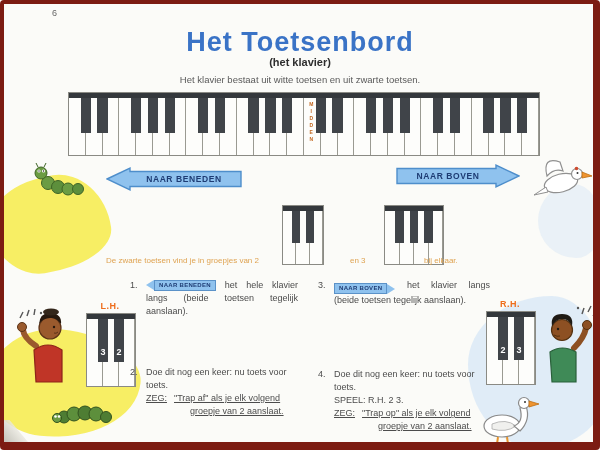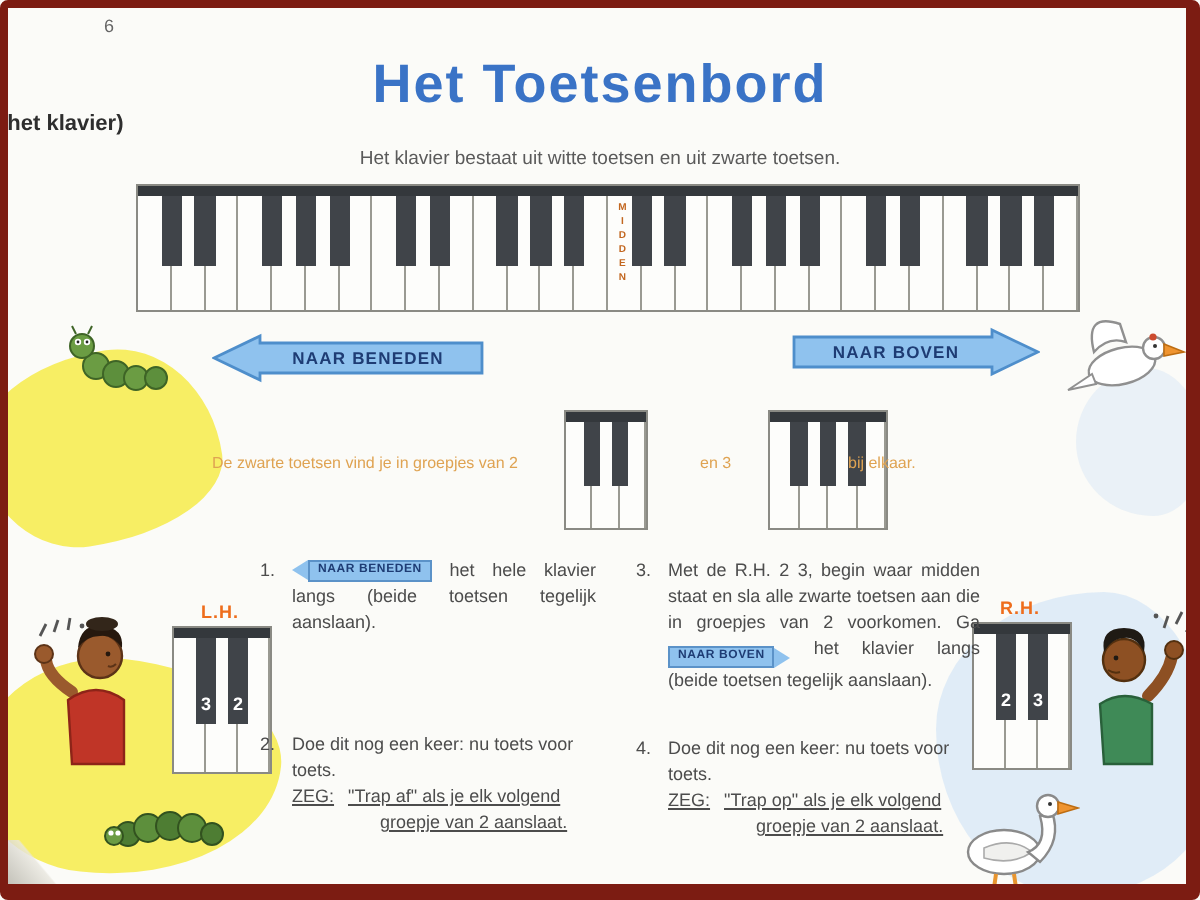--- a/index.html
+++ b/index.html
@@ -15,21 +15,21 @@
 
   
   .blob{position:absolute;z-index:0;}
   .blob-yellow{background:#f6ec4e;opacity:.88;}
   .blob-blue{background:#d9e8f6;}
 
   
   .page-num{left:52px;top:8px;font-size:9px;color:#666;z-index:3;}
   .title{left:0;right:0;top:27px;text-align:center;font-size:27px;font-weight:bold;
          color:#3a73c6;letter-spacing:1px;z-index:3;}
-  .subtitle{left:0;right:0;top:56px;font-size:11px;font-weight:bold;
+  .subtitle{left:0;right:0;top:56px;text-align:center;font-size:11px;font-weight:bold;
             color:#2e2e2e;z-index:3;}
   .intro{left:0;right:0;top:74px;text-align:center;font-size:9.5px;color:#5a5a5a;z-index:3;}
 
   
   [data-keyboard]{position:absolute;display:flex;flex-direction:column;
                   border:1px solid #8a8a84;background:#fff;z-index:2;}
   .kb-bar{height:5px;background:#34383c;flex:none;}
   .kb-area{position:relative;flex:1;display:flex;}
   .kb-white{flex:1;background:#fdfdfb;border-right:1px solid #9a9a92;}
   .kb-white:last-child{border-right:none;}
@@ -44,21 +44,21 @@
 
   
   .big-arrow{position:absolute;z-index:3;}
   .big-arrow svg{display:block;}
   .big-arrow span{position:absolute;inset:0;text-align:center;font-size:8.5px;
                   font-weight:bold;color:#1e3c74;letter-spacing:.6px;line-height:26px;}
   .big-arrow.left span{padding-left:20px;}
   .big-arrow.right span{padding-right:20px;}
 
   
-  .orange{position:absolute;color:#dfa352;font-size:8px;z-index:2;}
+  .orange{position:absolute;color:#dfa352;font-size:8px;z-index:2;margin-top:29px;}
 
   
   .instr{position:absolute;display:flex;gap:4px;font-size:9px;line-height:13px;
          color:#4c4c4c;z-index:3;}
   .instr .num{width:12px;flex:none;}
   .instr .body{flex:1;}
   .instr p{margin:0;}
   .just{text-align:justify;}
   .badge{display:inline-flex;align-items:center;height:11px;vertical-align:-2px;}
   .badge b{background:#8fc2ee;border:1px solid #5b92c8;color:#1e3c74;font-size:6px;
@@ -203,33 +203,33 @@
     <div class="zeg">
       <span class="zeg-label">ZEG:</span>
       <span class="zeg-text">"Trap af" als je elk volgend groepje van 2 aanslaat.</span>
     </div>
   </div>
 </div>
 
 <div class="instr" style="left:318px;top:279px;width:172px;">
   <span class="num">3.</span>
   <p class="body just">
-    <span>Met de R.H. 2 3, begin waar midden staat en sla alle zwarte toetsen aan die in groepjes van 2 voorkomen. Ga</span>
     <span class="badge">
         <b>NAAR BOVEN</b>
         <i class="tri tri-right"></i>
       </span>
     <span>het klavier langs (beide toetsen tegelijk aanslaan).</span>
   </p>
 </div>
 
 <div class="instr" style="left:318px;top:368px;width:176px;">
   <span class="num">4.</span>
   <div class="body">
     <p>Doe dit nog een keer: nu toets voor toets.</p>
+    <p>SPEEL: R.H. 2 3.</p>
     <div class="zeg">
       <span class="zeg-label">ZEG:</span>
       <span class="zeg-text">"Trap op" als je elk volgend groepje van 2 aanslaat.</span>
     </div>
   </div>
 </div>
 
 <div class="hand-label" style="left:86px;top:301px;width:48px;">L.H.</div>
 <div class="kb-small" data-keyboard="" style="left:86px;top:313px;width:48px;height:72px;">
     <div class="kb-bar"></div>

